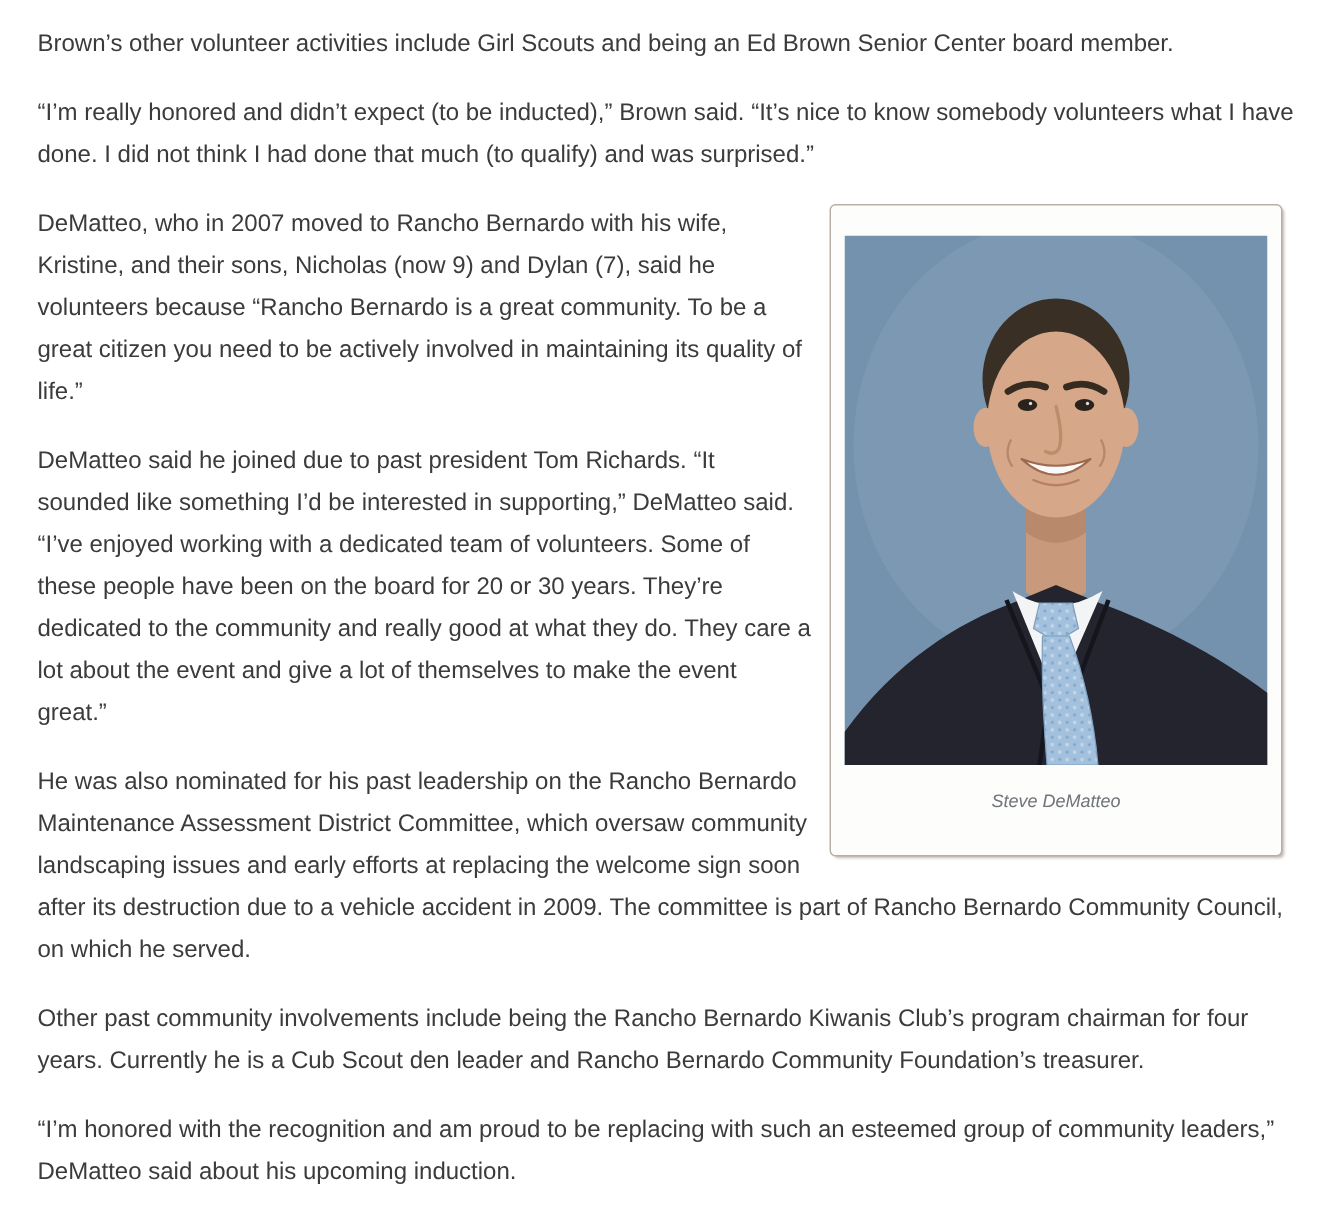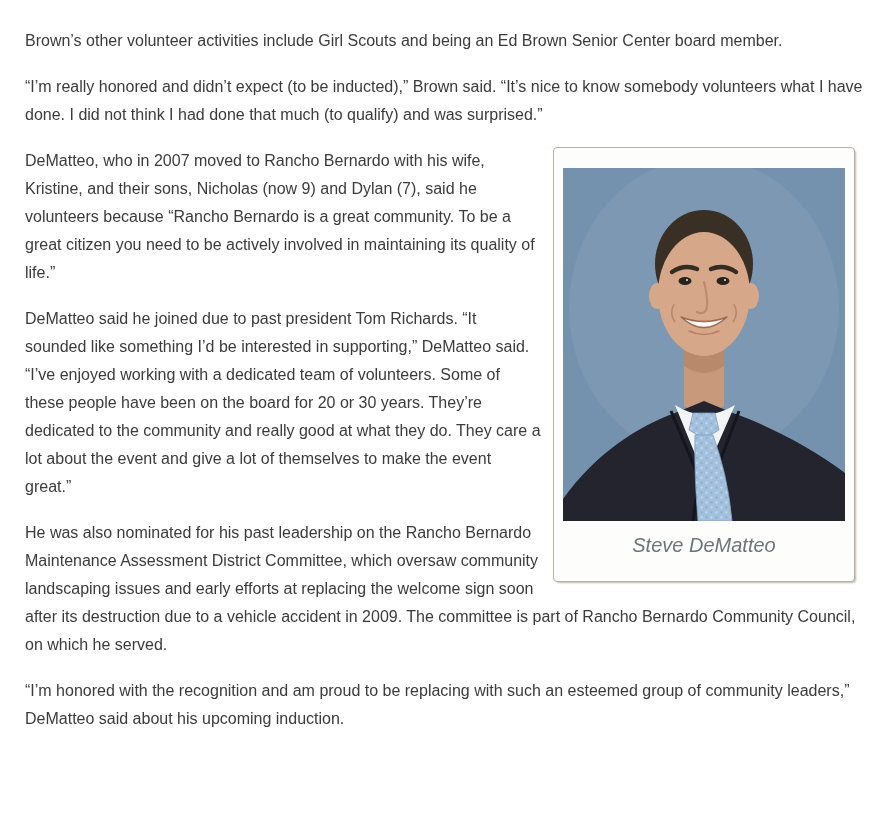--- a/index.html
+++ b/index.html
@@ -13,42 +13,42 @@
     overflow: hidden;
     font-family: "Liberation Sans", "DejaVu Sans", sans-serif;
     font-size: 16px;
     line-height: 28px;
     color: #3b3b3b;
   }
   .page {
     padding: 14px 14px 0 25px;
   }
   p.article-paragraph {
-    margin: 13px 0 18px 0;
+    margin: 2px 0 18px 0;
     text-align: left;
   }
   figure.photo-frame {
     float: right;
     width: 282px;
     margin: 0 11px 4px 12px;
     padding: 20px 9px 22px 9px;
     border: 1px solid #b8b0a3;
     border-radius: 4px;
     background: #fdfdfc;
     box-shadow: 2px 2px 2px -1px rgba(140,130,115,0.55);
     text-align: center;
   }
   figure.photo-frame svg {
     display: block;
     width: 282px;
     height: 353px;
   }
   figcaption.photo-caption {
     margin-top: 10px;
-    font-size: 20px;
+    font-size: 12px;
     font-style: italic;
     color: #6f737a;
     line-height: 28px;
   }
 </style>
 </head>
 <body>
 
 <main class="page">
 
@@ -109,16 +109,17 @@
     <figcaption class="photo-caption">Steve DeMatteo</figcaption>
   </figure>
 
   <p class="article-paragraph">DeMatteo, who in 2007 moved to Rancho Bernardo with his wife, Kristine, and their sons, Nicholas (now 9) and Dylan (7), said he volunteers because “Rancho Bernardo is a great community. To be a great citizen you need to be actively involved in maintaining its quality of life.”</p>
 
 
   <p class="article-paragraph">DeMatteo said he joined due to past president Tom Richards. “It sounded like something I’d be interested in supporting,” DeMatteo said. “I’ve enjoyed working with a dedicated team of volunteers. Some of these people have been on the board for 20 or 30 years. They’re dedicated to the community and really good at what they do. They care a lot about the event and give a lot of themselves to make the event great.”</p>
 
   <p class="article-paragraph">He was also nominated for his past leadership on the Rancho Bernardo Maintenance Assessment District Committee, which oversaw community landscaping issues and early efforts at replacing the welcome sign soon after its destruction due to a vehicle accident in 2009. The committee is part of Rancho Bernardo Community Council, on which he served.</p>
 
+  <p class="article-paragraph">Other past community involvements include being the Rancho Bernardo Kiwanis Club’s program chairman for four years. Currently he is a Cub Scout den leader and Rancho Bernardo Community Foundation’s treasurer.</p>
 
   <p class="article-paragraph">“I’m honored with the recognition and am proud to be replacing with such an esteemed group of community leaders,” DeMatteo said about his upcoming induction.</p>
 
 </main>
 
 </body></html>

